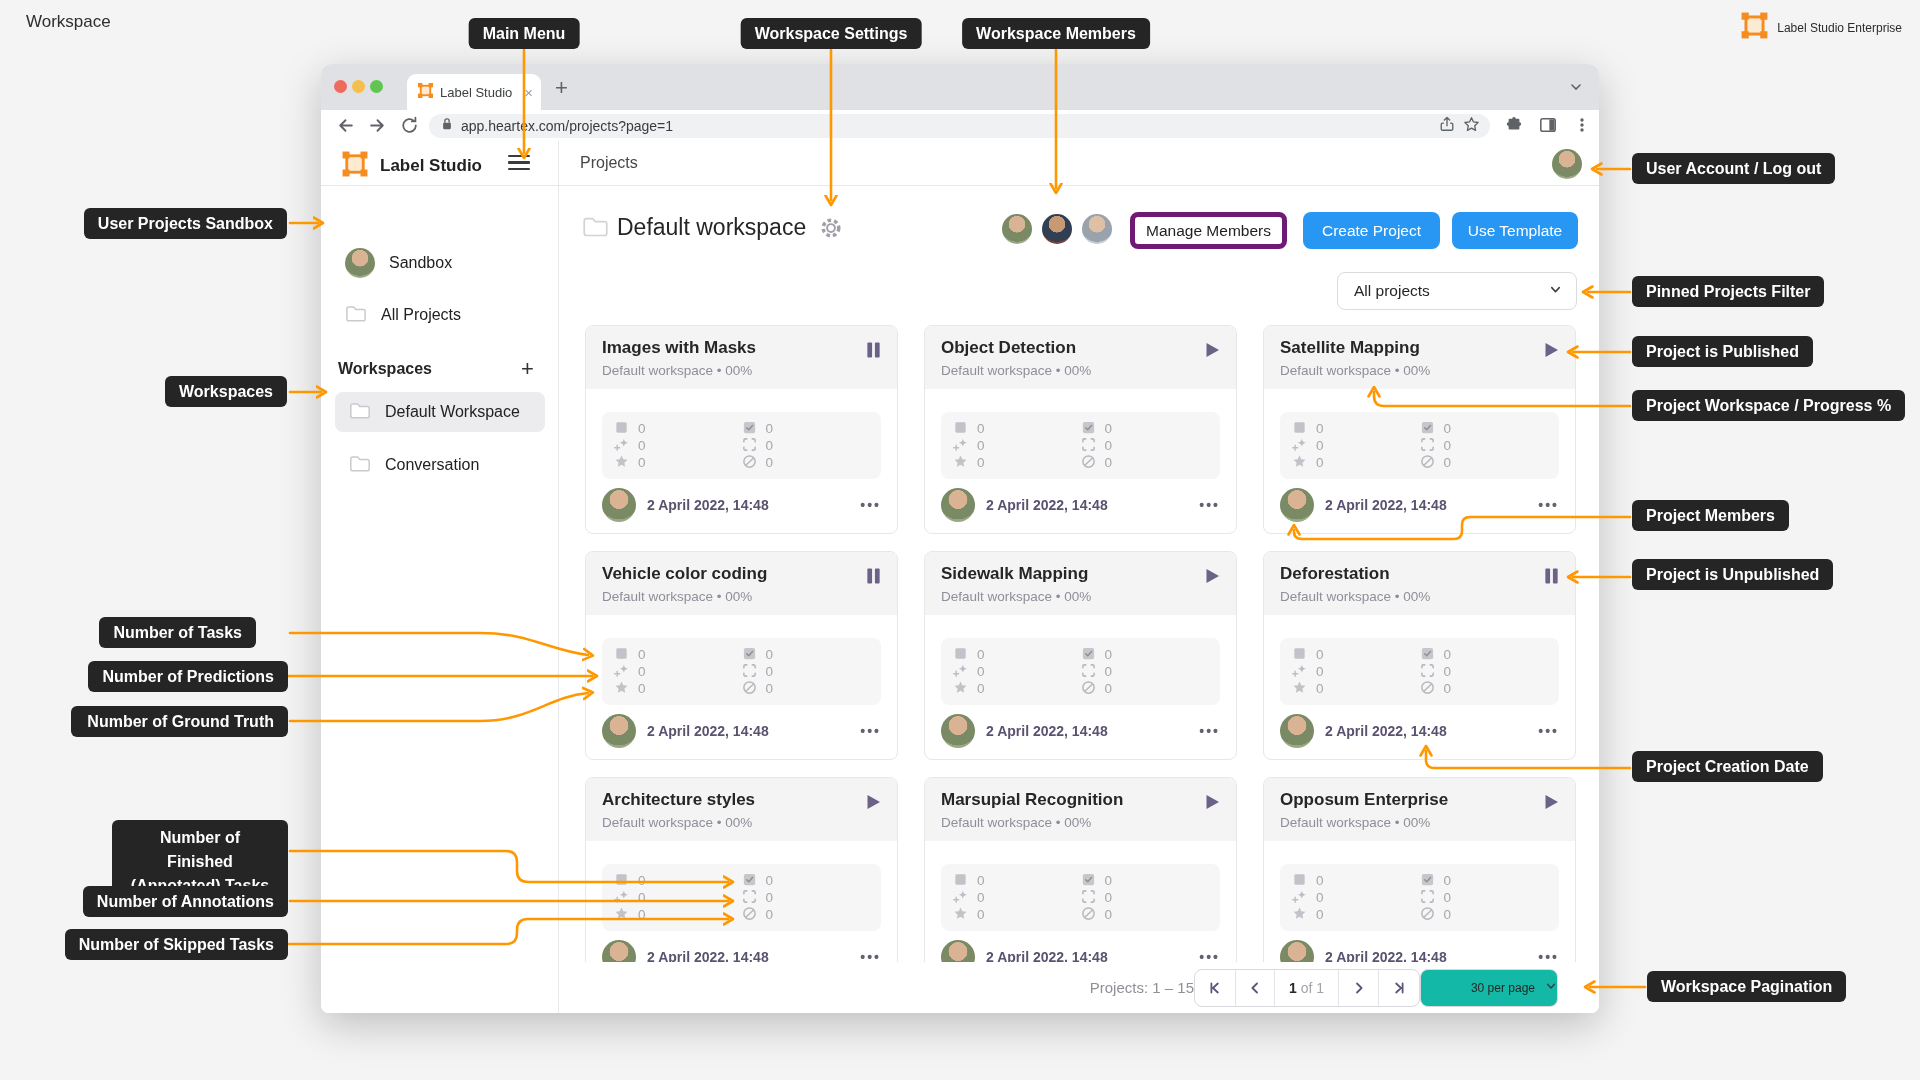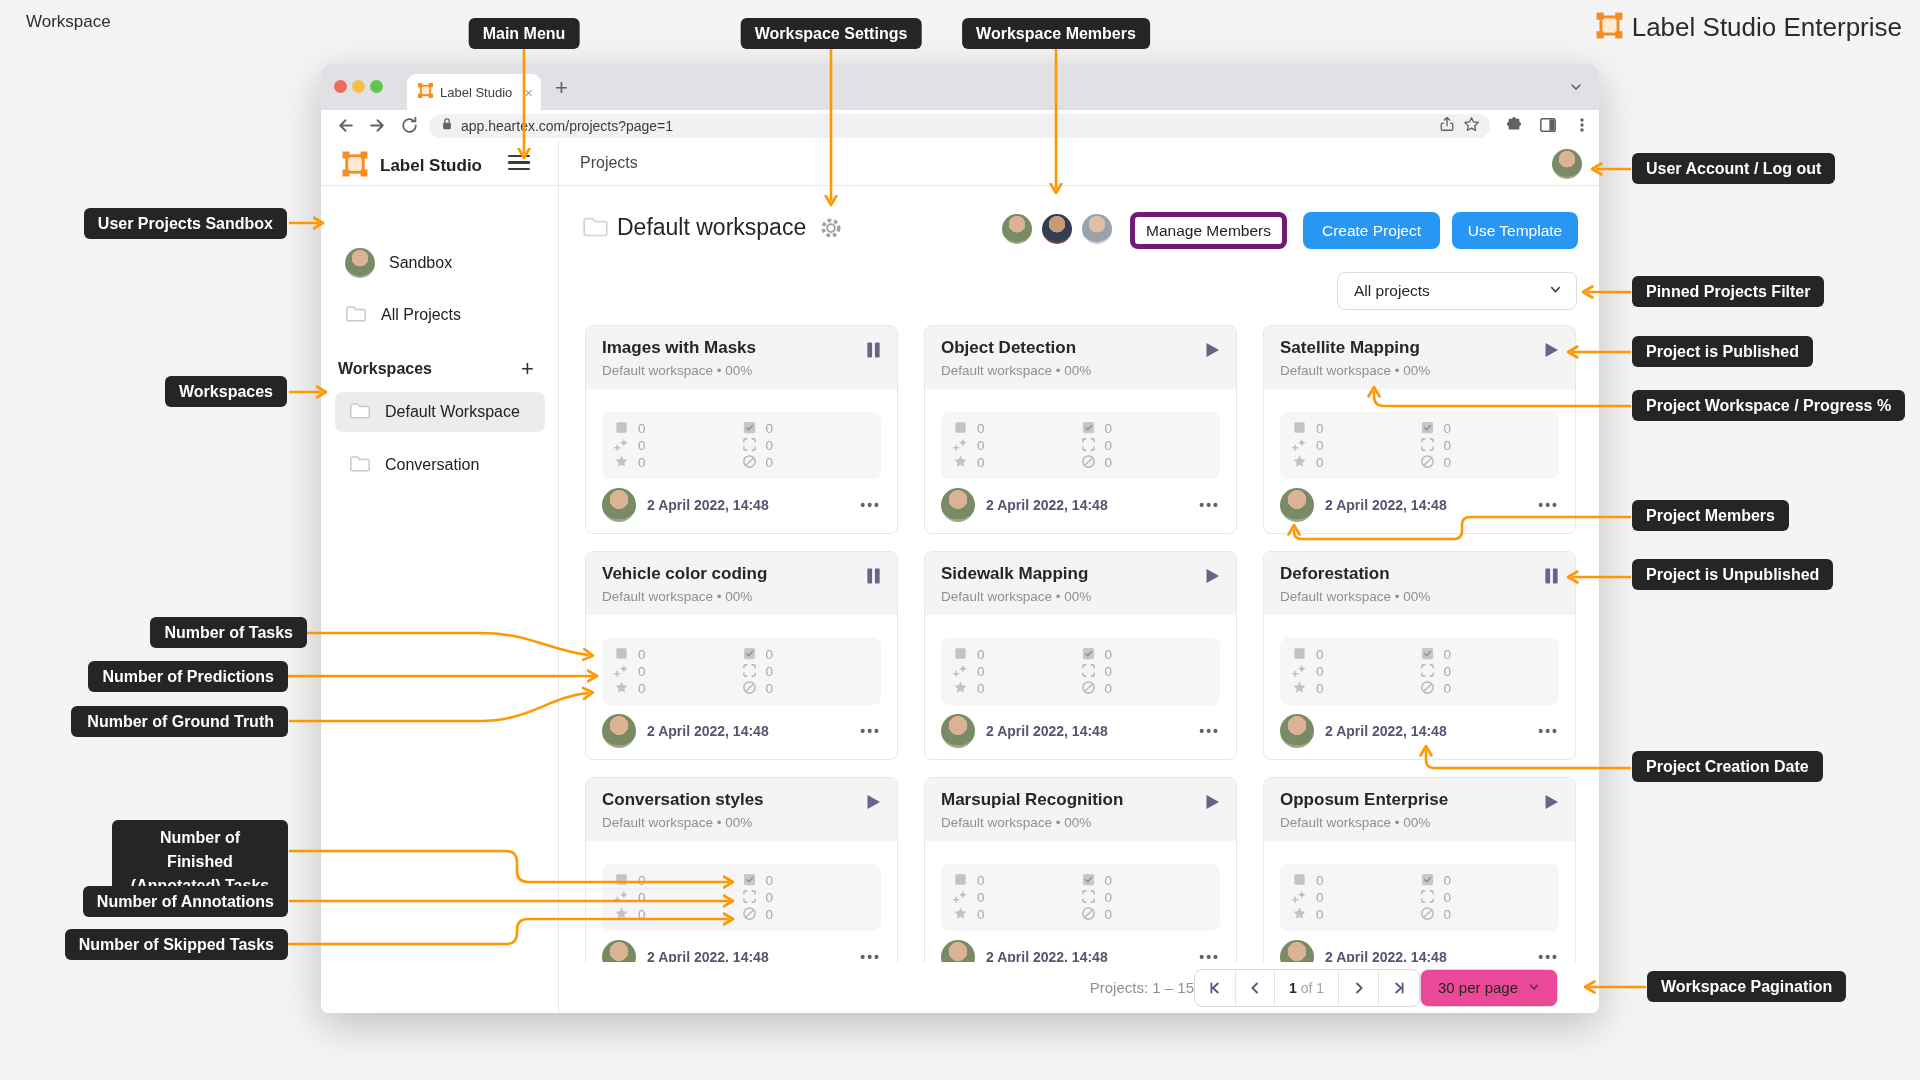--- a/index.html
+++ b/index.html
@@ -5,21 +5,21 @@
   html,body{margin:0;padding:0;}
   body{width:1920px;height:1080px;position:relative;overflow:hidden;background:#f4f4f5;
        font-family:"Liberation Sans","DejaVu Sans",sans-serif;color:#262626;}
   
   .callout{position:absolute;background:#252525;color:#fff;font-size:16px;font-weight:600;
            padding:0 14px;height:31px;line-height:31px;border-radius:6px;white-space:nowrap;
            z-index:30;text-align:center;}
   .callout.two-line{white-space:normal;width:150px;height:auto;line-height:24px;padding:6px 13px;}
   .corner-label{position:absolute;left:26px;top:12px;font-size:17px;font-weight:500;color:#2e2e2e;}
   .brand{position:absolute;right:18px;top:12px;display:flex;align-items:center;gap:9px;}
-  .brand .brand-text{font-size:26px;font-weight:500;color:#2b2b2b;}
+  .brand .brand-text{font-size:12px;font-weight:500;color:#2b2b2b;}
   svg.arrows{position:absolute;left:0;top:0;z-index:25;pointer-events:none;}
   
   .window{position:absolute;left:321px;top:64px;width:1278px;height:949px;background:#fff;
           border-radius:10px 10px 8px 8px;box-shadow:0 12px 40px rgba(0,0,0,.22);overflow:hidden;z-index:10;}
   .tabstrip{position:relative;height:46px;background:#dfe1e5;}
   .traffic{position:absolute;top:16px;width:13px;height:13px;border-radius:50%;}
   .t-red{left:13px;background:#ee6a5f;} .t-yellow{left:31px;background:#f5bf4f;} .t-green{left:49px;background:#61c554;}
   .tab{position:absolute;left:86px;top:10px;width:134px;height:36px;background:#fff;border-radius:9px 9px 0 0;
        display:flex;align-items:center;padding:0 8px 0 11px;box-sizing:border-box;gap:7px;}
   .tab-title{font-size:13px;color:#3c4043;flex:1;white-space:nowrap;overflow:hidden;}
@@ -87,21 +87,21 @@
   
   .list-footer{position:absolute;left:238px;right:0;top:821px;height:51px;background:#fff;z-index:5;
                display:flex;align-items:center;justify-content:flex-end;padding-right:41px;box-sizing:border-box;}
   .range-label{font-size:15px;color:#8f8f97;}
   .pager{display:flex;height:36px;border:1px solid #dadade;border-radius:8px;overflow:hidden;}
   .pager .cell{display:flex;align-items:center;justify-content:center;border-right:1px solid #e4e4e8;cursor:pointer;}
   .pager .cell:last-child{border-right:none;}
   .pager .pg-label{width:63px;font-size:14px;cursor:default;gap:4px;}
   .pg-cur{font-weight:700;color:#262626;} .pg-of{color:#a3a3ab;}
   .perpage{width:136px;height:36px;border:1px solid #dadade;border-radius:8px;display:flex;align-items:center;
-           justify-content:center;gap:10px;font-size:15px;font-weight:500;color:#262626;background:#ec4899;cursor:pointer;}
+           justify-content:flex-end;gap:10px;font-size:12px;font-weight:500;color:#262626;background:#14b8a6;cursor:pointer;}
 </style>
 </head>
 <body>
 
 <div class="corner-label">Workspace</div>
 
 <div class="brand">
   <span>
     <svg width="27" height="27" viewBox="0 0 24 24">
         <rect x="4.4" y="4.4" width="15.2" height="15.2" fill="#fcebd2" stroke="#f68b1f" stroke-width="2.6"></rect>
@@ -122,21 +122,21 @@
 <div class="callout" style="left:1632px;top:276px;">Pinned Projects Filter</div>
 <div class="callout" style="left:1632px;top:336px;">Project is Published</div>
 <div class="callout" style="left:1632px;top:390px;">Project Workspace / Progress %</div>
 <div class="callout" style="left:1632px;top:500px;">Project Members</div>
 <div class="callout" style="left:1632px;top:559px;">Project is Unpublished</div>
 <div class="callout" style="left:1632px;top:751px;">Project Creation Date</div>
 <div class="callout" style="left:1647px;top:971px;">Workspace Pagination</div>
 
 <div class="callout" style="right:1633px;top:208px;">User Projects Sandbox</div>
 <div class="callout" style="right:1633px;top:376px;">Workspaces</div>
-<div class="callout" style="right:1613px;top:617px;">Number of Tasks</div>
+<div class="callout" style="right:1664px;top:617px;">Number of Tasks</div>
 <div class="callout" style="right:1632px;top:661px;">Number of Predictions</div>
 <div class="callout" style="right:1632px;top:706px;padding-left:16px;">Number of Ground Truth</div>
 <div class="callout two-line" style="right:1632px;top:820px;">Number of Finished (Annotated) Tasks</div>
 <div class="callout" style="right:1632px;top:886px;">Number of Annotations</div>
 <div class="callout" style="right:1632px;top:929px;">Number of Skipped Tasks</div>
 
 <svg class="arrows" width="1920" height="1080">
   <defs>
     <marker id="ah" markerUnits="userSpaceOnUse" markerWidth="16" markerHeight="16" refX="5.5" refY="8" orient="auto">
       <path d="M1 2.5 L10.5 8 L1 13.5" fill="none" stroke="#FF9800" stroke-width="2.6" stroke-linecap="round" stroke-linejoin="round"></path>
@@ -741,21 +741,21 @@
     </div>
     <div class="card-foot">
       <span class="avatar av-a"></span>
       <span class="card-date">2 April 2022, 14:48</span>
       <span class="card-more">•••</span>
     </div>
   </div>
 
   <div class="card">
     <div class="card-head">
-      <div class="card-title">Conversation styles</div>
+      <div class="card-title">Architecture styles</div>
       <div class="card-sub">Default workspace • 00%</div>
 
       <span class="status-ico">
         <svg width="18" height="18" viewBox="0 0 18 18">
                 <path d="M3.5 2 L16 9 L3.5 16 Z" fill="#6c6187"></path>
               </svg>
       </span>
     </div>
     <div class="stats">
       <div class="col">

